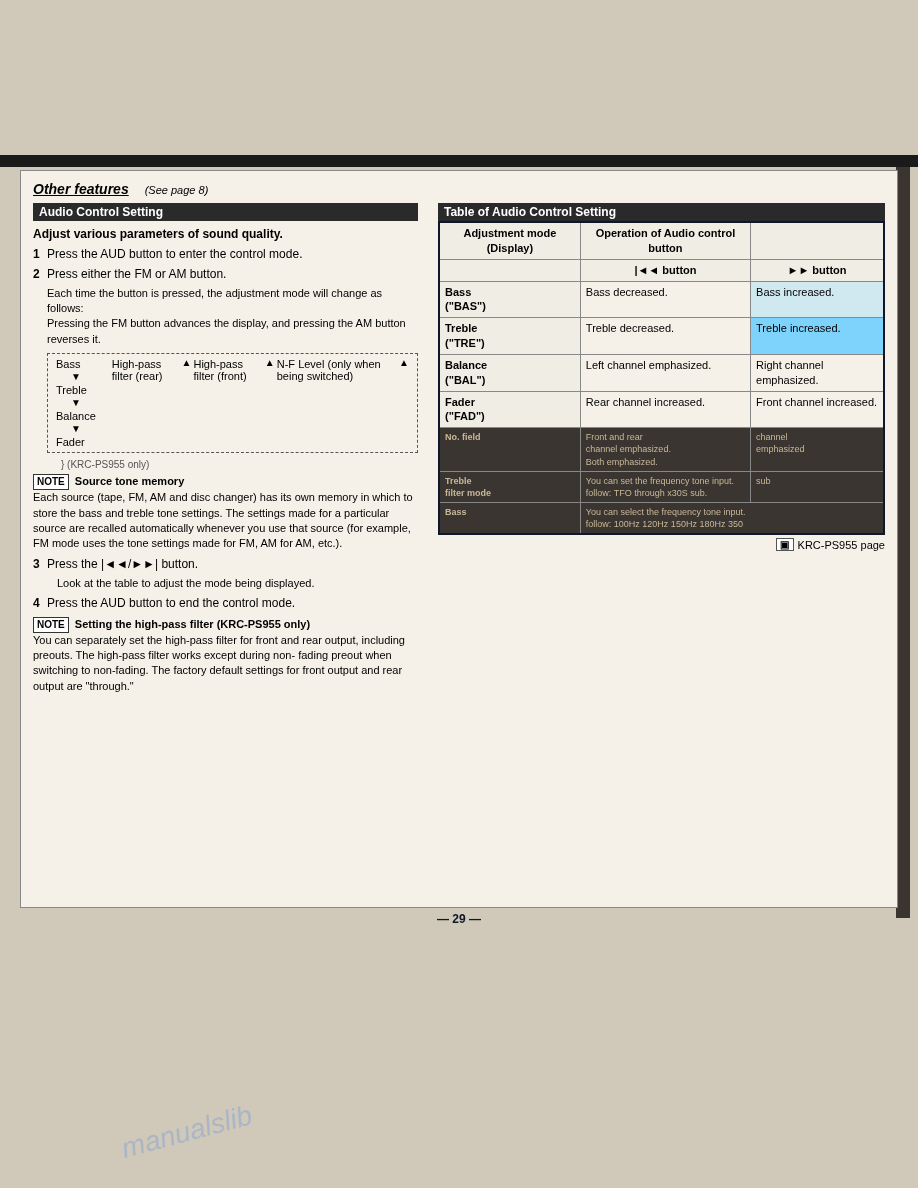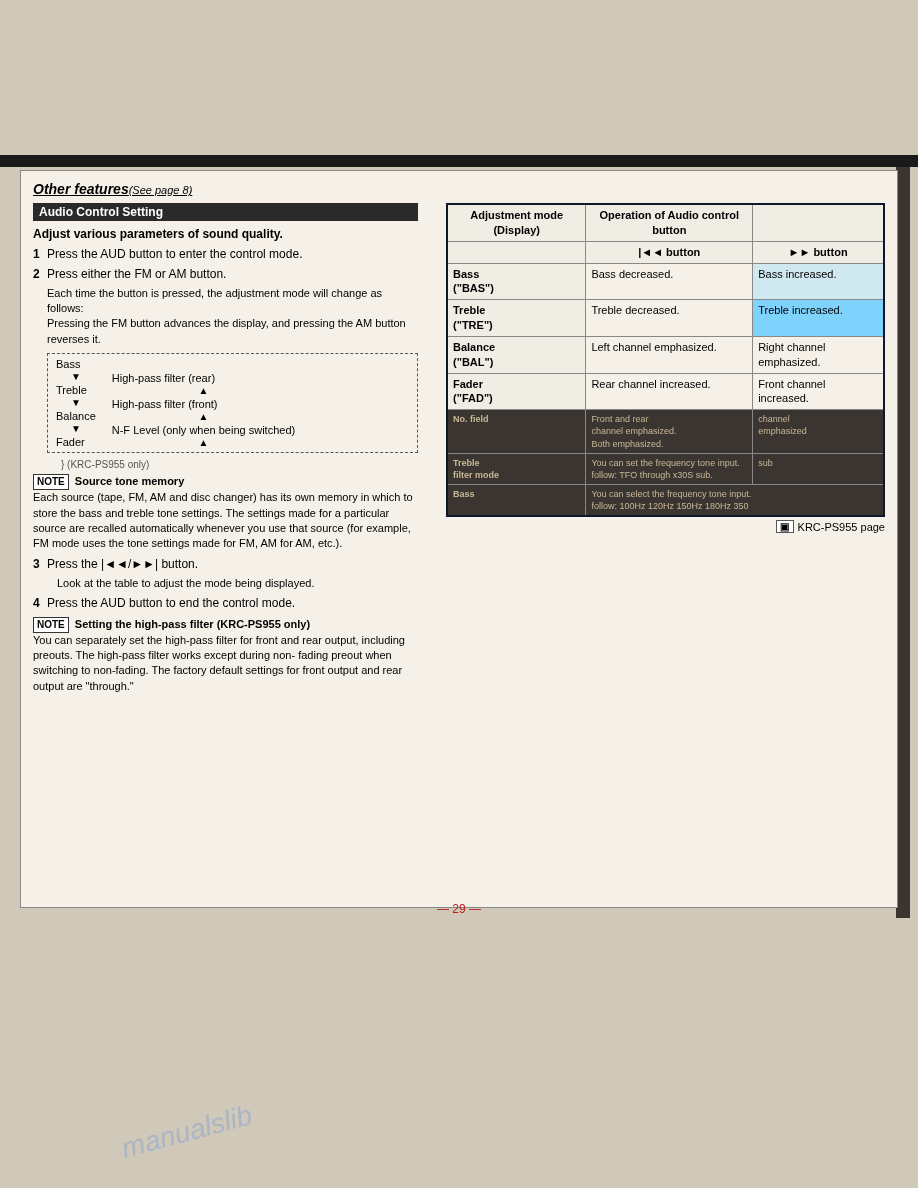--- a/index.html
+++ b/index.html
@@ -34,22 +34,21 @@
     }
 
     
     .section-title {
       font-style: italic;
       font-weight: bold;
       font-size: 14px;
       margin-bottom: 6px;
       display: flex;
       align-items: baseline;
-      gap: 0;
-      text-decoration: underline;
+      gap: 16px;
     }
     .section-title .see-page {
       font-size: 11px;
       font-weight: normal;
       font-style: italic;
     }
 
     
     .watermark {
       position: absolute;
@@ -59,21 +58,21 @@
       font-size: 28px;
       font-style: italic;
       transform: rotate(-15deg);
       pointer-events: none;
       z-index: 10;
     }
 
     
     .main-columns {
       display: flex;
-      gap: 28px;
+      gap: 20px;
       margin-top: 4px;
     }
 
     
     .left-col {
       flex: 0 0 385px;
     }
 
     
     .right-col {
@@ -130,23 +129,23 @@
     }
 
     .flow-left {
       display: flex;
       flex-direction: column;
       gap: 2px;
     }
 
     .flow-right {
       display: flex;
-      flex-direction: column;
+      flex-direction: row;
       gap: 2px;
-      justify-content: flex-end;
+      justify-content: flex-start;
       font-size: 11px;
     }
 
     .flow-item {
       display: flex;
       align-items: center;
       gap: 2px;
     }
 
     .arrow-down {
@@ -249,25 +248,26 @@
       border: 1px solid #555;
       padding: 0 3px;
       font-size: 10px;
       font-weight: bold;
       background: #fff;
     }
 
     
     .page-number {
       position: absolute;
-      bottom: 272px;
+      bottom: 262px;
       left: 50%;
       transform: translateX(-50%);
       font-size: 12px;
-      color: #b91c1c;
+      color: #0f172a;
+      font-weight: bold;
     }
 
     
     .top-right-text {
       position: absolute;
       top: 172px;
       right: 30px;
       font-size: 11px;
       color: #555;
       font-family: monospace;
@@ -389,20 +389,21 @@
       <div class="note-para" style="margin-top:5px;">
         <span class="note-box">NOTE</span>
         <strong>Setting the high-pass filter  (KRC-PS955 only)</strong><br>
         <span>You can separately set the high-pass filter for front and rear output, including preouts. The high-pass filter works except during non- fading preout when switching to non-fading. The factory default settings for front output and rear output are "through."</span>
       </div>
 
     </div>
 
     <div class="right-col">
 
+      <div class="tacs-header">Table of Audio Control Setting</div>
 
       <table class="audio-table">
         <thead>
           <tr class="col-header-row">
             <th>Adjustment mode (Display)</th>
             <th colspan="1" style="text-align:center;">Operation of Audio control button</th>
             <th style="font-size:9px; color:#888;"></th>
           </tr>
           <tr>
             <th></th>

